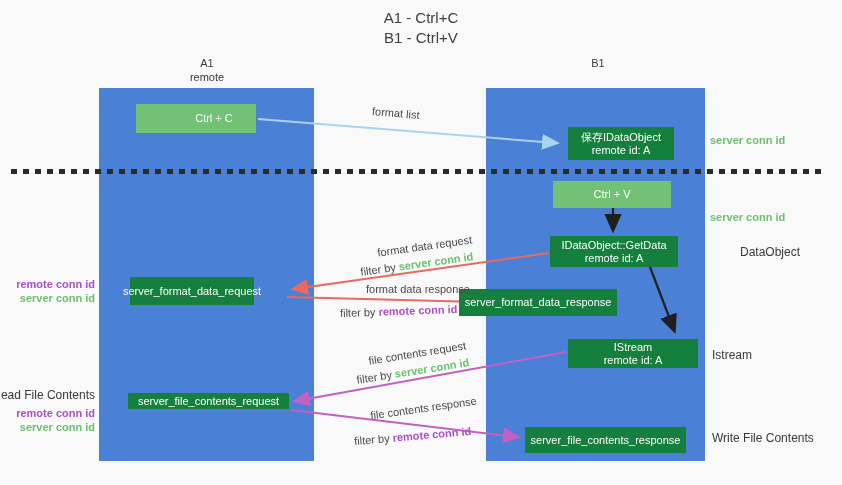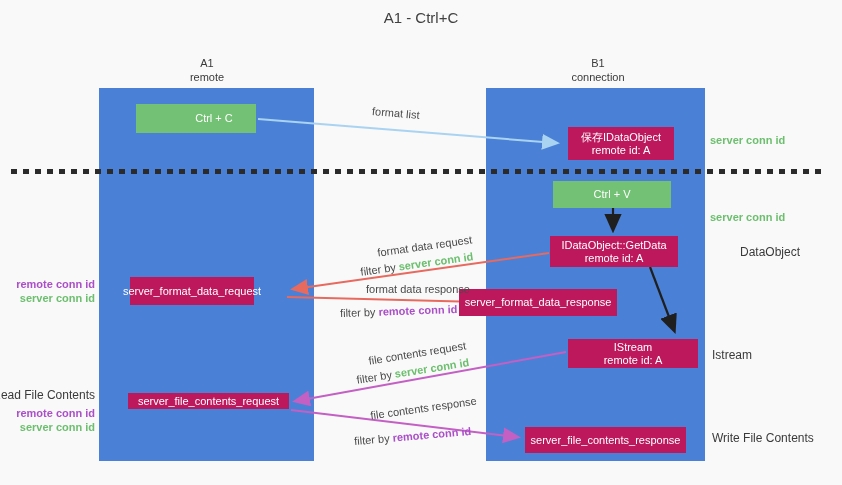--- a/index.html
+++ b/index.html
@@ -23,48 +23,48 @@
   .dotted-line {
     position:absolute; left:11px; top:169px; width:815px; height:5px;
     background:repeating-linear-gradient(90deg,#2b2b2b 0 6px,transparent 6px 12px);
   }
   .node {
     position:absolute; display:flex; flex-direction:column;
     align-items:center; justify-content:center;
     color:#ffffff; font-size:11px; line-height:13px; text-align:center;
   }
   .node.green  { background:#72c174; }
-  .node.orange { background:#be185d; }
+  .node.orange { background:#15803d; }
   .side-label { position:absolute; font-size:12px; color:#3a3a3a; white-space:nowrap; }
   .side-label.small { font-size:11px; font-weight:bold; }
   .green-text  { color:#6cbf6e; font-weight:bold; }
   .purple-text { color:#ab4fc8; font-weight:bold; }
   .left-col { right:747px; text-align:right; }   
   .arrow-label {
     position:absolute; font-size:11px; color:#4a4a4a; white-space:nowrap;
     transform-origin:center center;
   }
   svg.arrows { position:absolute; left:0; top:0; pointer-events:none; }
 </style>
 </head>
 <body>
 
 <div id="canvas">
 
   <div class="title">
     <div>A1 - Ctrl+C</div>
+    <div>B1 - Ctrl+V</div>
   </div>
 
   <div class="col-header" style="left:137px; top:56px;">
     <div>A1</div>
     <div>remote</div>
   </div>
   <div class="col-header" style="left:528px; top:56px;">
     <div>B1</div>
-    <div>connection</div>
   </div>
 
   <div class="lifeline" style="left:99px; width:215px;"></div>
   <div class="lifeline" style="left:486px; width:219px;"></div>
 
   <div class="dotted-line"></div>
 
   <svg class="arrows" width="842" height="485" viewBox="0 0 842 485">
     <defs>
       <marker id="m-blue" markerWidth="9" markerHeight="8" refX="7" refY="4" orient="auto">

